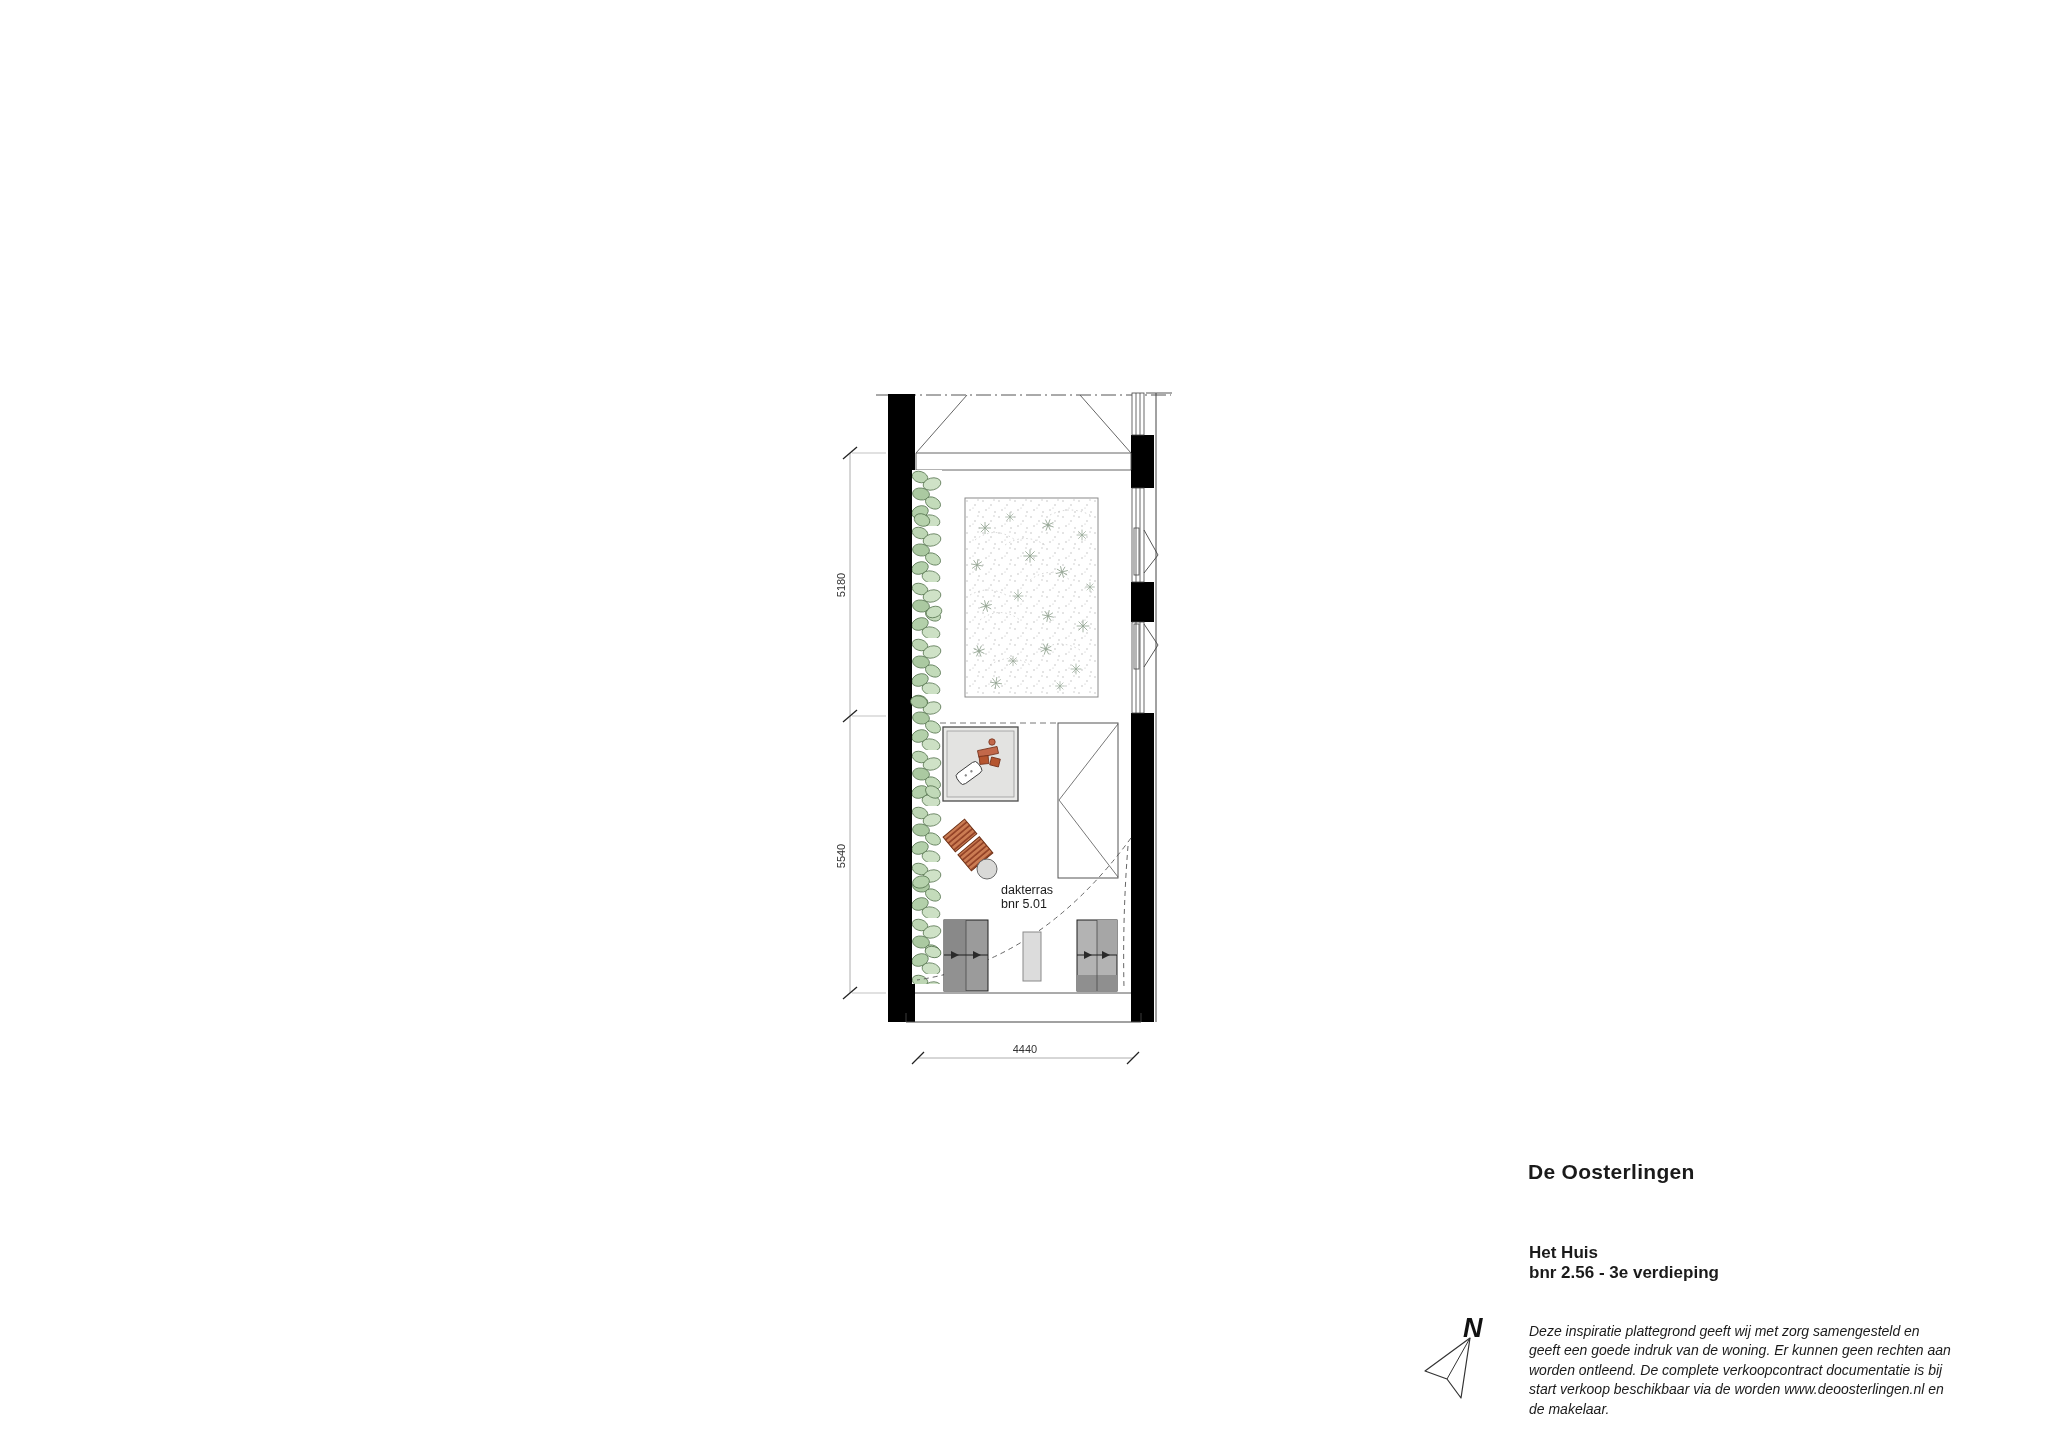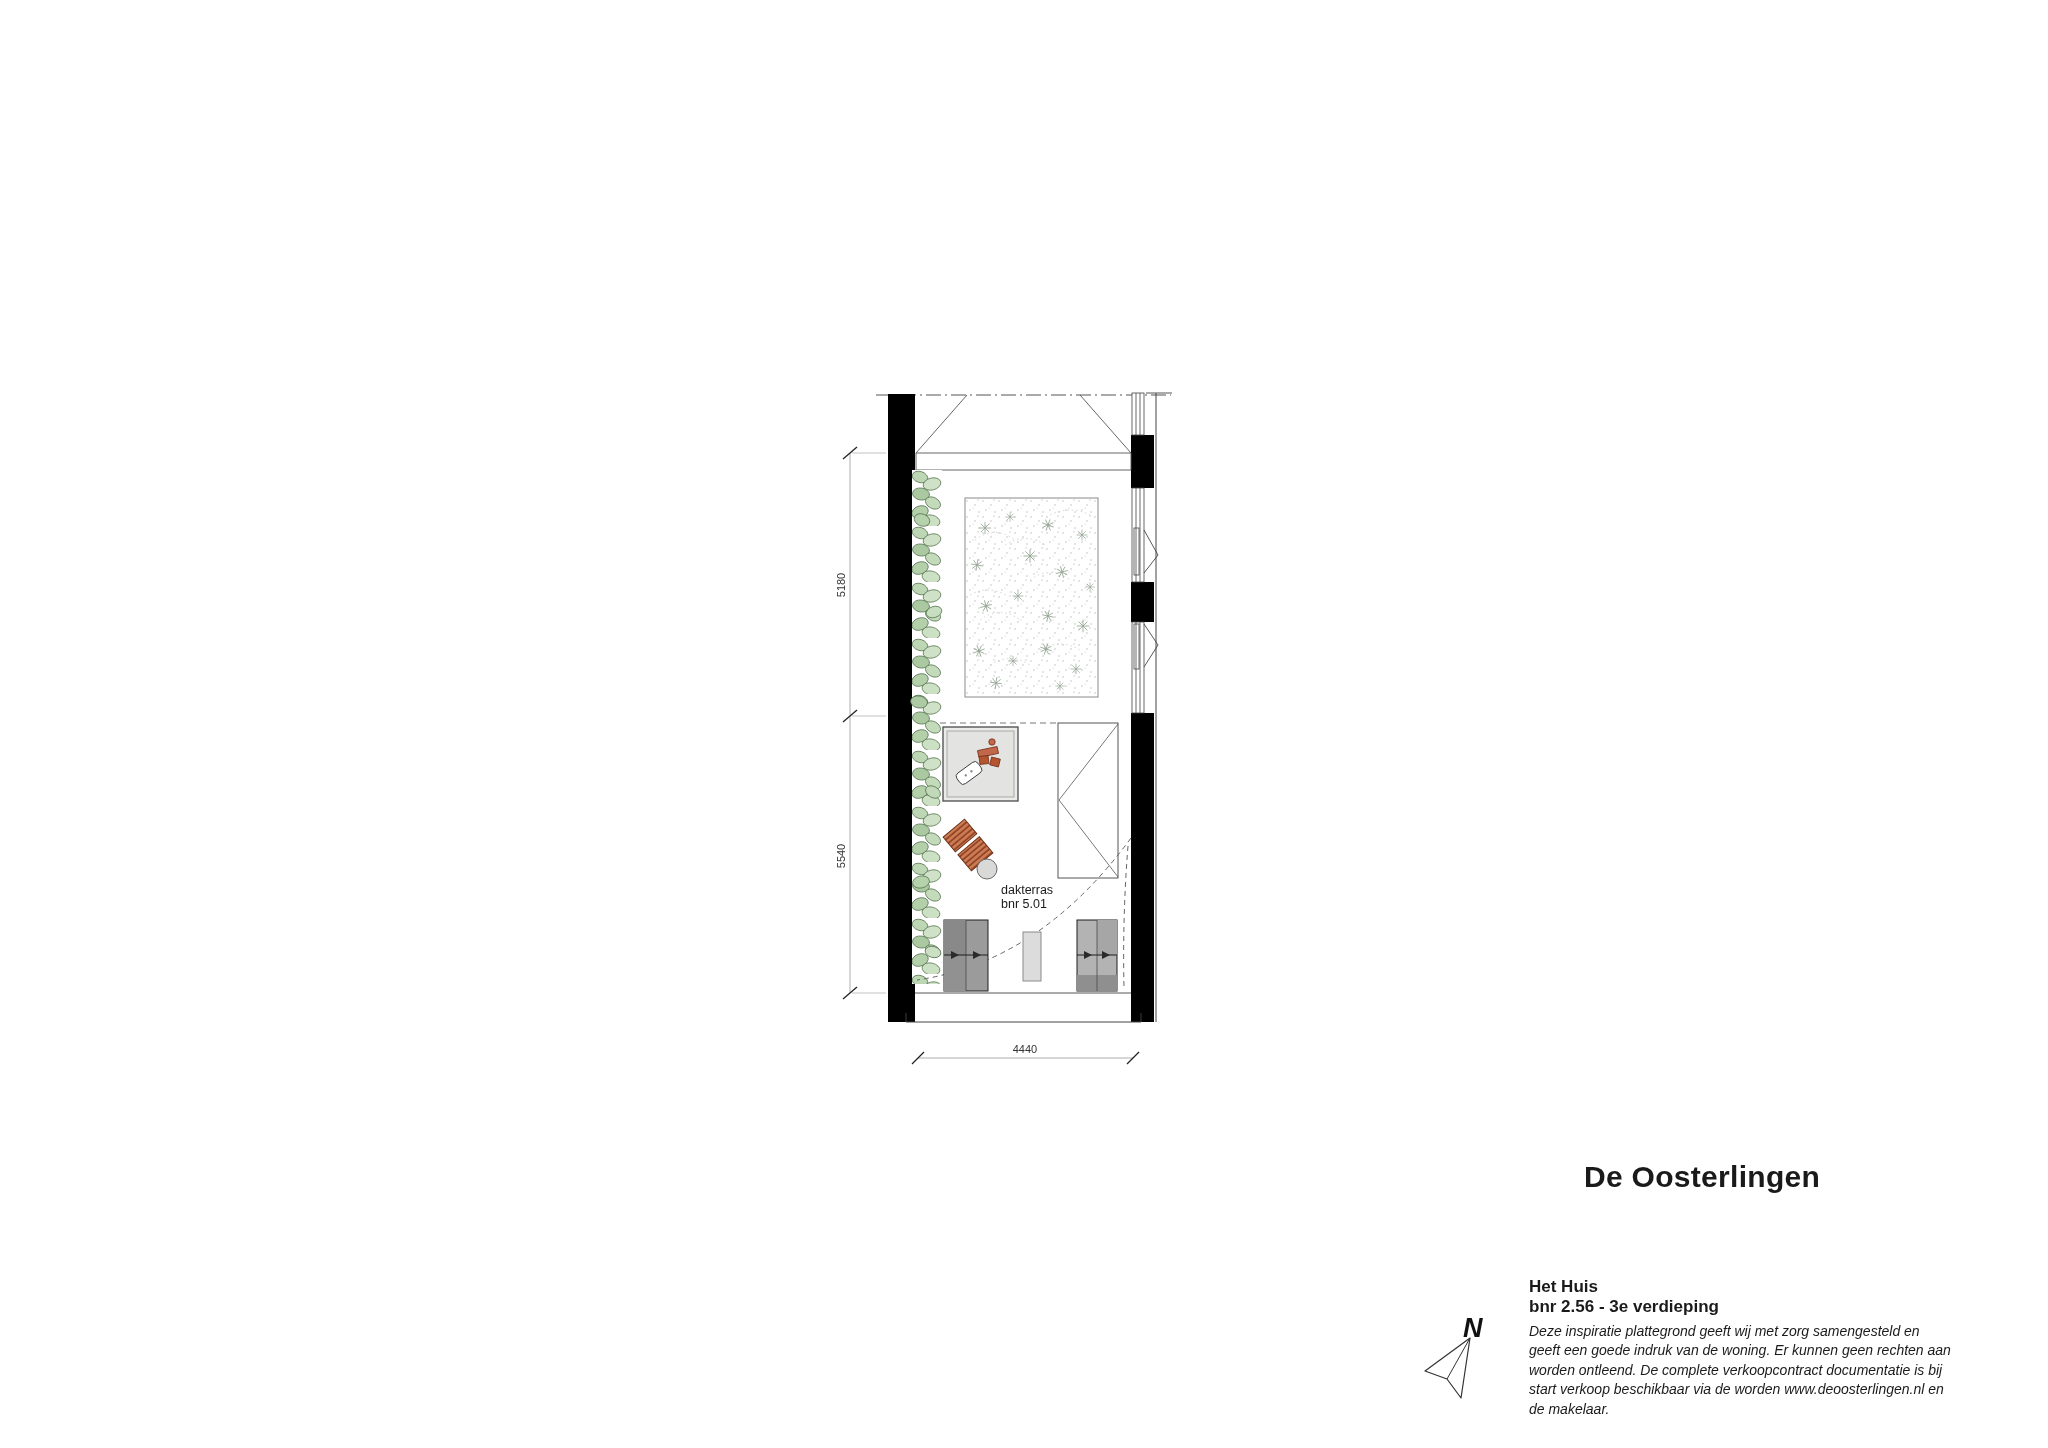--- a/index.html
+++ b/index.html
@@ -1,20 +1,20 @@
 <!DOCTYPE html>
 <html><head>
 <meta charset="utf-8">
 <style>
   html,body{margin:0;padding:0;background:#ffffff;}
   body{width:2048px;height:1448px;position:relative;overflow:hidden;
        font-family:"Liberation Sans", sans-serif;color:#1a1a1a;}
   .abs{position:absolute;}
-  .title{left:1584px;top:1160px;font-size:30px;font-weight:bold;letter-spacing:.3px;}
-  .subtitle{left:1529px;top:1277px;font-size:17px;font-weight:bold;line-height:20px;}
+  .title{left:1528px;top:1160px;font-size:21px;font-weight:bold;letter-spacing:.3px;}
+  .subtitle{left:1529px;top:1243px;font-size:17px;font-weight:bold;line-height:20px;}
   .disclaimer{left:1529px;top:1322px;font-size:14px;font-style:italic;line-height:19.4px;width:460px;}
   svg text{font-family:"Liberation Sans", sans-serif;}
 </style>
 </head>
 <body>
 
 <svg class="abs" style="left:0;top:0" width="2048" height="1448" viewBox="0 0 2048 1448">
   <defs>
     <pattern id="hedge" x="912" y="470" width="30" height="56" patternUnits="userSpaceOnUse">
       <rect width="30" height="56" fill="#ffffff"></rect>

